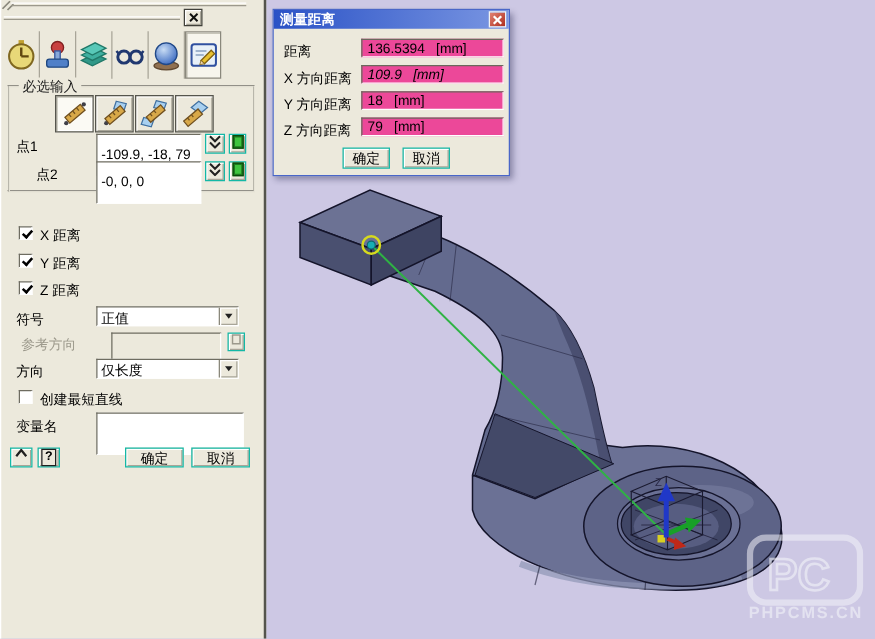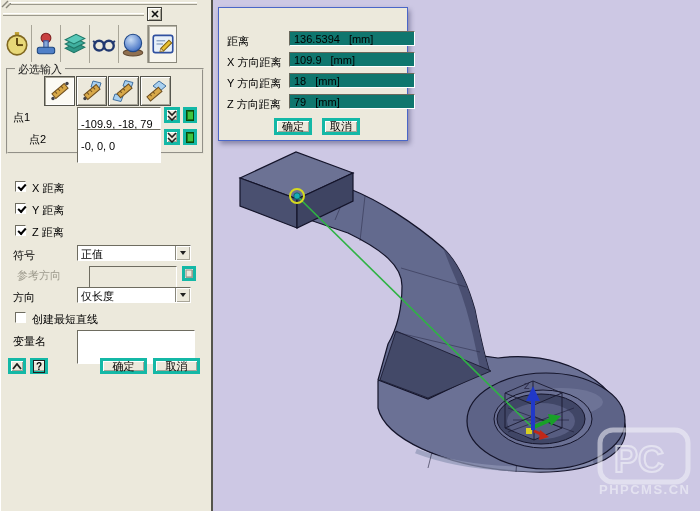--- a/index.html
+++ b/index.html
@@ -47,23 +47,23 @@
   }
   .lbl { position:absolute; white-space:nowrap; }
   .lbl.disabled { color:#9C998C; }
   .field {
     position:absolute; background:#FFF; font-size:11px; padding:16px 3px;
     border:1px solid; border-color:#6E6C60 #FFFFFF #FFFFFF #6E6C60;
     font-family:"Liberation Sans",sans-serif;
   }
   .field.disabled { background:#ECE9DC; }
   .btn {
-    position:absolute; background:#ECE9DC; border:3px solid #14b8a6;
+    position:absolute; background:#ECE9DC; border:1px solid #14b8a6;
     box-shadow: inset 1px 1px 0 #FFF, inset -1px -1px 0 #A8A598;
-    font-size:11px; display:flex; align-items:center; justify-content:center;
+    font-size:11px; display:flex; justify-content:center;
     font-family:"Liberation Sans",sans-serif; color:#000;
   }
   .green-led { width:9px; height:11px; background:#1E7A1E; border:1px solid #0A4A0A; display:flex; align-items:center; justify-content:center; }
   .green-led i { display:block; width:5px; height:7px; background:#3FC43F; }
   .cb {
     position:absolute; width:11px; height:11px; background:#FFF;
     border:1px solid; border-color:#6E6C60 #FFFFFF #FFFFFF #6E6C60;
   }
   .cb.checked::after {
     content:""; position:absolute; left:2px; top:2px; width:6px; height:3px;
@@ -87,22 +87,22 @@
     height:15px; background:linear-gradient(90deg,#2A52C6,#7A96E2);
     color:#FFF; font-weight:bold; display:flex; align-items:center; padding-left:5px;
   }
   .dlg-close {
     position:absolute; right:2px; top:1px; width:14px; height:13px;
     background:linear-gradient(135deg,#E28273,#AE2F20); border:1px solid #F2F2F2;
     display:flex; align-items:center; justify-content:center;
   }
   .dlg-lbl { position:absolute; left:8px; width:60px; text-align:left; white-space:nowrap; }
   .dlg-box {
-    position:absolute; left:70px; width:126px; height:15px;
-    background:#0f766e; border:1px solid; border-color:#6A685C #FFF #FFF #6A685C;
+    position:absolute; left:70px; width:114px; height:15px;
+    background:#ec4899; border:1px solid; border-color:#6A685C #FFF #FFF #6A685C;
     display:flex; align-items:center; padding-left:4px; gap:9px; white-space:nowrap;
   }
   
   .viewport { position:absolute; left:213px; top:0; width:487px; height:511px; }
   text { font-family:"Liberation Sans",sans-serif; }
   .wm-site { font-size:13px; font-weight:bold; letter-spacing:1.5px; fill:#F2F2F8; opacity:.62; }
   .wm-logo-text { font-size:36px; font-weight:bold; fill:none; stroke:#F2F2F8; stroke-width:2; opacity:.62; }
   .z-lab { font-size:9px; fill:#2A2A48; }
 </style>
 </head>
@@ -370,29 +370,38 @@
   </div>
   <div class="btn" style="left:99px; top:358px; width:47px; height:16px;">
     <span>确定</span>
   </div>
   <div class="btn" style="left:152px; top:358px; width:47px; height:16px;">
     <span>取消</span>
   </div>
 </div>
 
 <div class="dialog">
+  <div class="dlg-title">
+    <span>测量距离</span>
+    <span class="dlg-close">
+      <svg width="8" height="8">
+        <line x1="1" y1="1" x2="7" y2="7" stroke="#FFFFFF" stroke-width="1.8"></line>
+        <line x1="7" y1="1" x2="1" y2="7" stroke="#FFFFFF" stroke-width="1.8"></line>
+      </svg>
+    </span>
+  </div>
 
   <span class="dlg-lbl" style="top:26px;">距离</span>
   <div class="dlg-box" style="top:23px;">
     <span>136.5394</span>
     <span>[mm]</span>
   </div>
 
   <span class="dlg-lbl" style="top:47px;">X 方向距离</span>
-  <div class="dlg-box" style="top:44px;">
+  <div class="dlg-box" style="top:44px;font-style:italic;">
     <span>109.9</span>
     <span>[mm]</span>
   </div>
 
   <span class="dlg-lbl" style="top:68px;">Y 方向距离</span>
   <div class="dlg-box" style="top:65px;">
     <span>18</span>
     <span>[mm]</span>
   </div>
 

